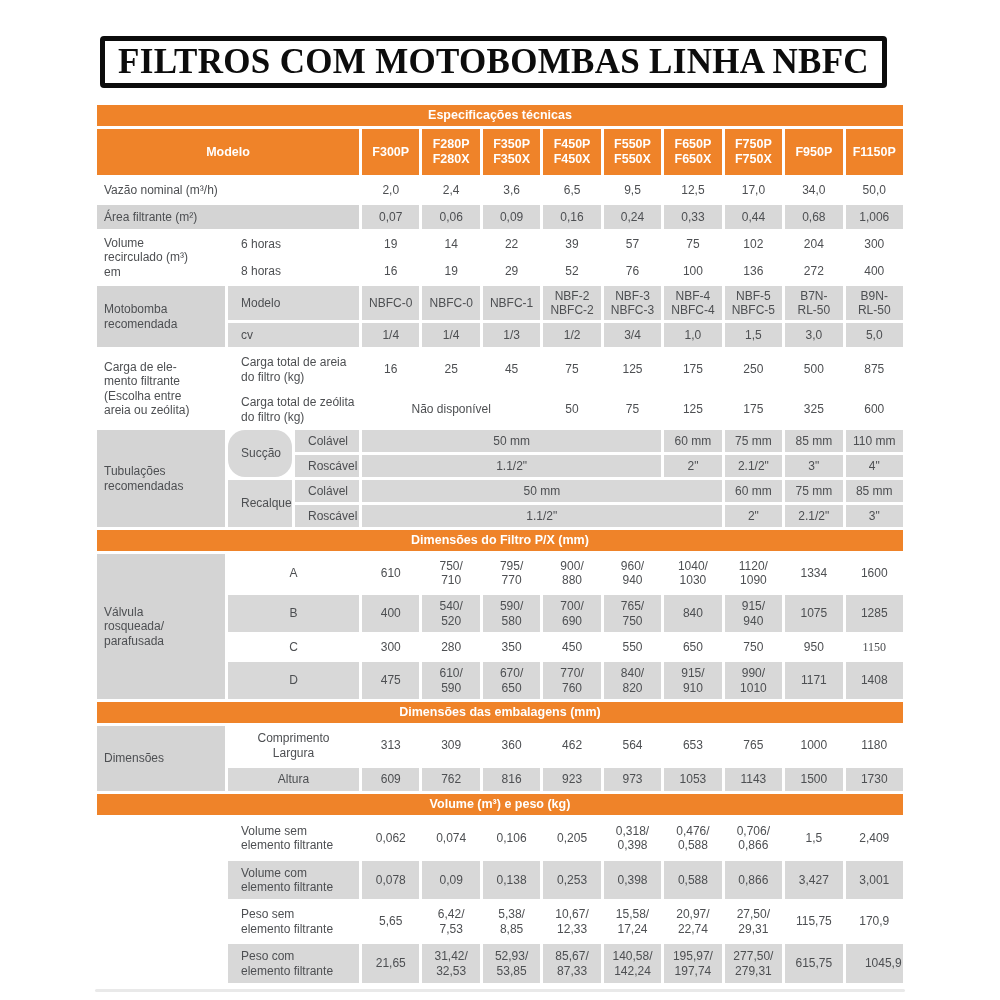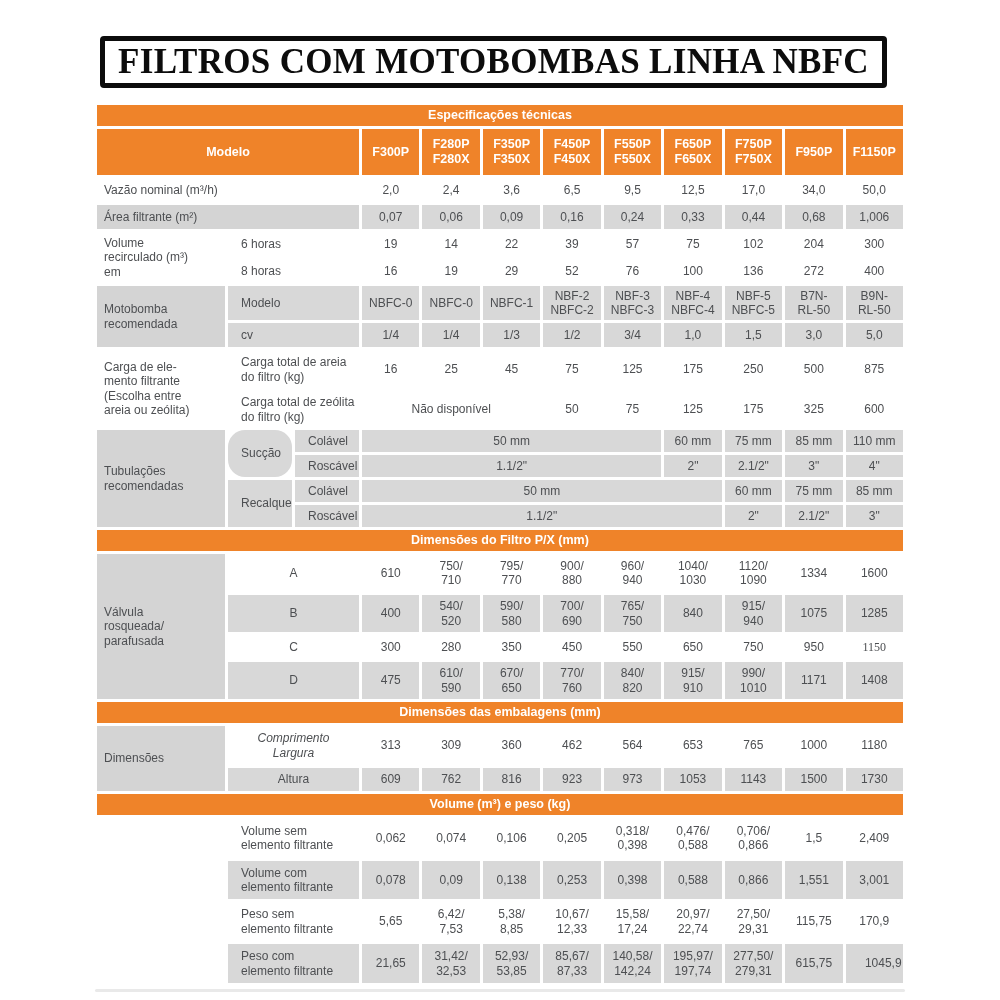--- a/index.html
+++ b/index.html
@@ -249,21 +249,21 @@
     <div class="cell val g" style="grid-area: 19 / 8 / span 1 / span 1;">840/
 820</div>
     <div class="cell val g" style="grid-area: 19 / 9 / span 1 / span 1;">915/
 910</div>
     <div class="cell val g" style="grid-area: 19 / 10 / span 1 / span 1;">990/
 1010</div>
     <div class="cell val g" style="grid-area: 19 / 11 / span 1 / span 1;">1171</div>
     <div class="cell val g" style="grid-area: 19 / 12 / span 1 / span 1;">1408</div>
     <div class="cell band w" style="grid-area: 20 / 1 / span 1 / span 12;">Dimensões das embalagens (mm)</div>
     <div class="cell lbl g" style="grid-area: 21 / 1 / span 2 / span 1;">Dimensões</div>
-    <div class="cell subc w" style="grid-area: 21 / 2 / span 1 / span 2; font-style: italic;">Comprimento
+    <div class="cell subc w" style="grid-area: 21 / 2 / span 1 / span 2;">Comprimento
 Largura</div>
     <div class="cell val w" style="grid-area: 21 / 4 / span 1 / span 1;">313</div>
     <div class="cell val w" style="grid-area: 21 / 5 / span 1 / span 1;">309</div>
     <div class="cell val w" style="grid-area: 21 / 6 / span 1 / span 1;">360</div>
     <div class="cell val w" style="grid-area: 21 / 7 / span 1 / span 1;">462</div>
     <div class="cell val w" style="grid-area: 21 / 8 / span 1 / span 1;">564</div>
     <div class="cell val w" style="grid-area: 21 / 9 / span 1 / span 1;">653</div>
     <div class="cell val w" style="grid-area: 21 / 10 / span 1 / span 1;">765</div>
     <div class="cell val w" style="grid-area: 21 / 11 / span 1 / span 1;">1000</div>
     <div class="cell val w" style="grid-area: 21 / 12 / span 1 / span 1;">1180</div>
@@ -294,21 +294,21 @@
     <div class="cell val w" style="grid-area: 24 / 12 / span 1 / span 1;">2,409</div>
     <div class="cell sub g" style="grid-area: 25 / 2 / span 1 / span 2;">Volume com
 elemento filtrante</div>
     <div class="cell val g" style="grid-area: 25 / 4 / span 1 / span 1;">0,078</div>
     <div class="cell val g" style="grid-area: 25 / 5 / span 1 / span 1;">0,09</div>
     <div class="cell val g" style="grid-area: 25 / 6 / span 1 / span 1;">0,138</div>
     <div class="cell val g" style="grid-area: 25 / 7 / span 1 / span 1;">0,253</div>
     <div class="cell val g" style="grid-area: 25 / 8 / span 1 / span 1;">0,398</div>
     <div class="cell val g" style="grid-area: 25 / 9 / span 1 / span 1;">0,588</div>
     <div class="cell val g" style="grid-area: 25 / 10 / span 1 / span 1;">0,866</div>
-    <div class="cell val g" style="grid-area: 25 / 11 / span 1 / span 1;">1,551</div>
+    <div class="cell val g" style="grid-area: 25 / 11 / span 1 / span 1;">3,427</div>
     <div class="cell val g" style="grid-area: 25 / 12 / span 1 / span 1;">3,001</div>
     <div class="cell sub w" style="grid-area: 26 / 2 / span 1 / span 2;">Peso sem
 elemento filtrante</div>
     <div class="cell val w" style="grid-area: 26 / 4 / span 1 / span 1;">5,65</div>
     <div class="cell val w" style="grid-area: 26 / 5 / span 1 / span 1;">6,42/
 7,53</div>
     <div class="cell val w" style="grid-area: 26 / 6 / span 1 / span 1;">5,38/
 8,85</div>
     <div class="cell val w" style="grid-area: 26 / 7 / span 1 / span 1;">10,67/
 12,33</div>

